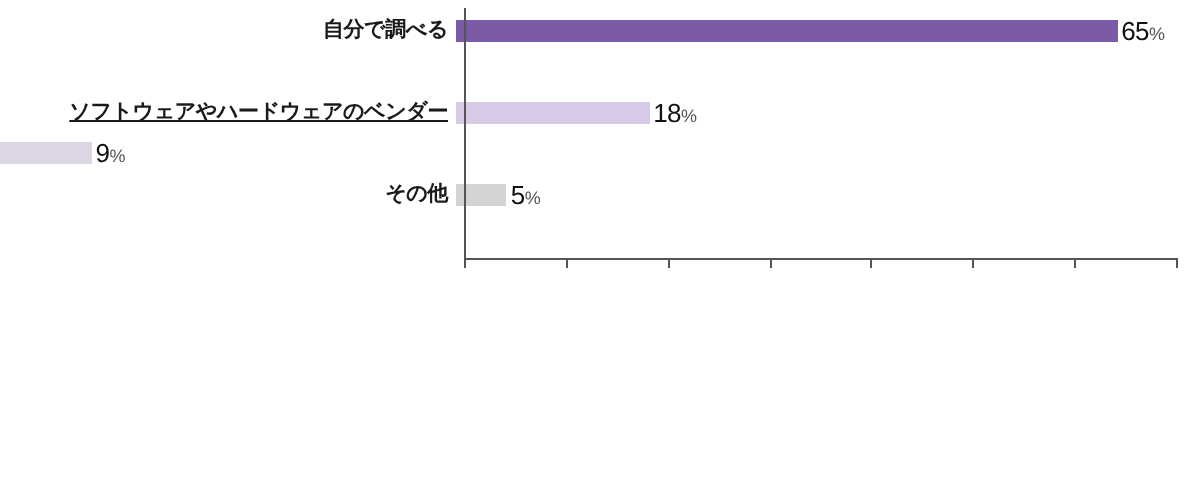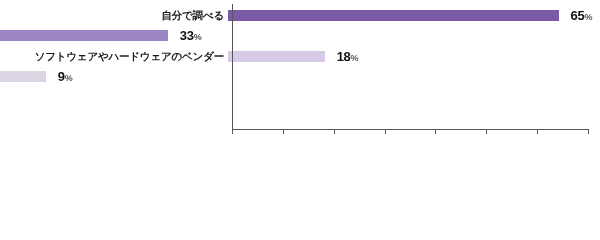--- a/index.html
+++ b/index.html
@@ -59,23 +59,23 @@
     align-items: center;
   }
 
   .bar {
     height: 11px;
     flex: 0 0 auto;
   }
 
   .val-label {
     font-size: 13px;
-    font-weight: bold;
+    font-weight: normal;
     color: #111111;
-    margin-left: 12px;
+    margin-left: 2px;
     white-space: nowrap;
     line-height: 1;
     letter-spacing: -0.3px;
   }
   .val-label .pct {
     font-size: 9px;
     color: #555555;
     margin-left: 0px;
   }
 
@@ -113,42 +113,45 @@
 
     <div class="row">
       <div class="cat-label" style="color: rgb(26, 26, 26);">自分で調べる</div>
       <div class="bar-area">
         <div class="bar" style="width: 330.571px; background: rgb(123, 90, 166);"></div>
         <div class="val-label"><span>65</span><span class="pct">%</span></div>
       </div>
     </div>
 
     <div class="row">
-      <div class="bar-area">
-        <div class="bar" style="width: 167.829px; background: rgb(155, 133, 196);"></div>
-        <div class="val-label"><span>33</span><span class="pct">%</span></div>
-      </div>
     </div>
 
     <div class="row">
-      <div class="cat-label" style="color: rgb(26, 26, 26);">ソフトウェアやハードウェアのベンダー</div>
+      <div class="cat-label" style="color: rgb(26, 26, 26); text-decoration: underline;">ソフトウェアやハードウェアのベンダー</div>
       <div class="bar-area">
         <div class="bar" style="width: 96.6286px; background: rgb(214, 202, 230);"></div>
         <div class="val-label"><span>18</span><span class="pct">%</span></div>
       </div>
     </div>
 
     <div class="row">
       <div class="bar-area">
         <div class="bar" style="width: 45.7714px; background: rgb(220, 213, 227);"></div>
         <div class="val-label"><span>9</span><span class="pct">%</span></div>
       </div>
     </div>
 
 
+    <div class="row">
+      <div class="cat-label" style="color: rgb(26, 26, 26);">その他</div>
+      <div class="bar-area">
+        <div class="bar" style="width: 25.4286px; background: rgb(212, 212, 212);"></div>
+        <div class="val-label"><span>5</span><span class="pct">%</span></div>
+      </div>
+    </div>
 
   </div>
 
   <div class="axis-left" style="background: rgb(85, 85, 85);"></div>
   <div class="axis-line" style="background: rgb(85, 85, 85);"></div>
   <div id="ticks">
       <div class="tick" style="left: 232px; background: rgb(85, 85, 85);"></div>
       <div class="tick" style="left: 282.857px; background: rgb(85, 85, 85);"></div>
       <div class="tick" style="left: 333.714px; background: rgb(85, 85, 85);"></div>
       <div class="tick" style="left: 384.571px; background: rgb(85, 85, 85);"></div>

